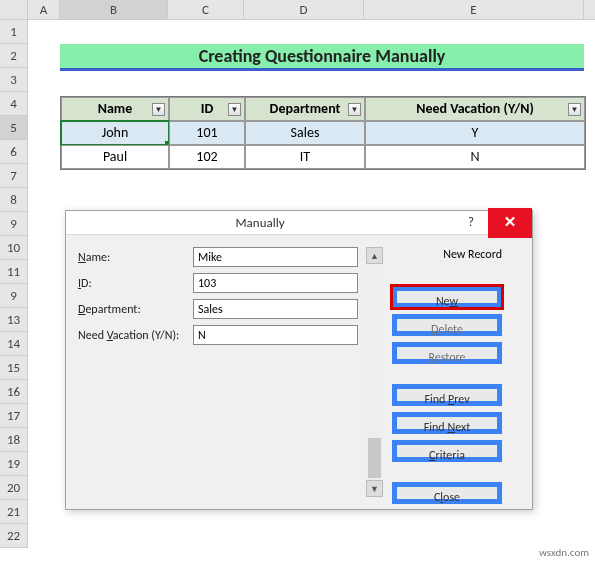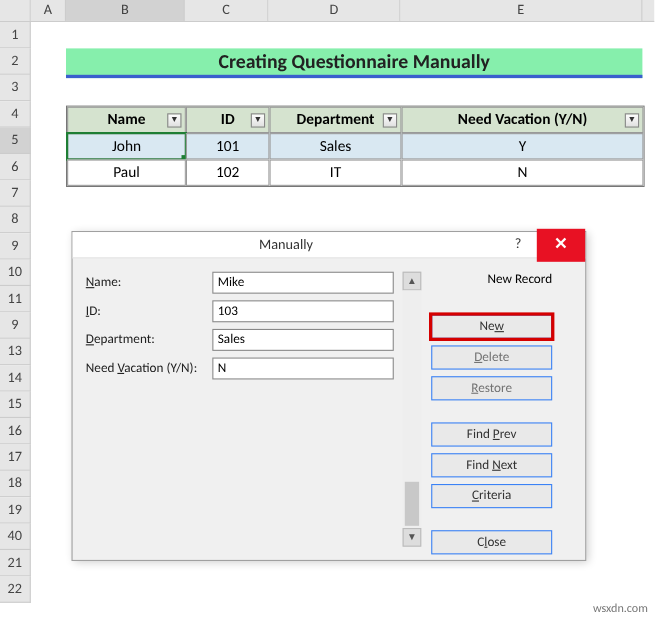--- a/index.html
+++ b/index.html
@@ -225,21 +225,21 @@
   font-size: 12px;
   text-align: right;
   margin-bottom: 25px;
 }
 .dlg-btn {
   display: block;
   width: 100%;
   height: 22px;
   margin-bottom: 6px;
   background: #e9e9e9;
-  border: 1px solid #3b82f6;
+  border: 5px solid #3b82f6;
   font-size: 12px;
   line-height: 20px;
   text-align: center;
   color: #333;
 }
 .dlg-btn u { text-decoration: underline; }
 .dlg-btn.disabled { color: #737373; }
 .dlg-btn.highlighted {
   outline: 3px solid #d50000;
   outline-offset: -1px;
@@ -277,21 +277,21 @@
     <div class="row-h">10</div>
     <div class="row-h">11</div>
     <div class="row-h">9</div>
     <div class="row-h">13</div>
     <div class="row-h">14</div>
     <div class="row-h">15</div>
     <div class="row-h">16</div>
     <div class="row-h">17</div>
     <div class="row-h">18</div>
     <div class="row-h">19</div>
-    <div class="row-h">40</div>
+    <div class="row-h">20</div>
     <div class="row-h">21</div>
     <div class="row-h">22</div>
   </div>
 
   <div class="cells">
     <div class="title-wrap">
       <div class="title">Creating Questionnaire Manually</div>
     </div>
 
     <div class="table">

